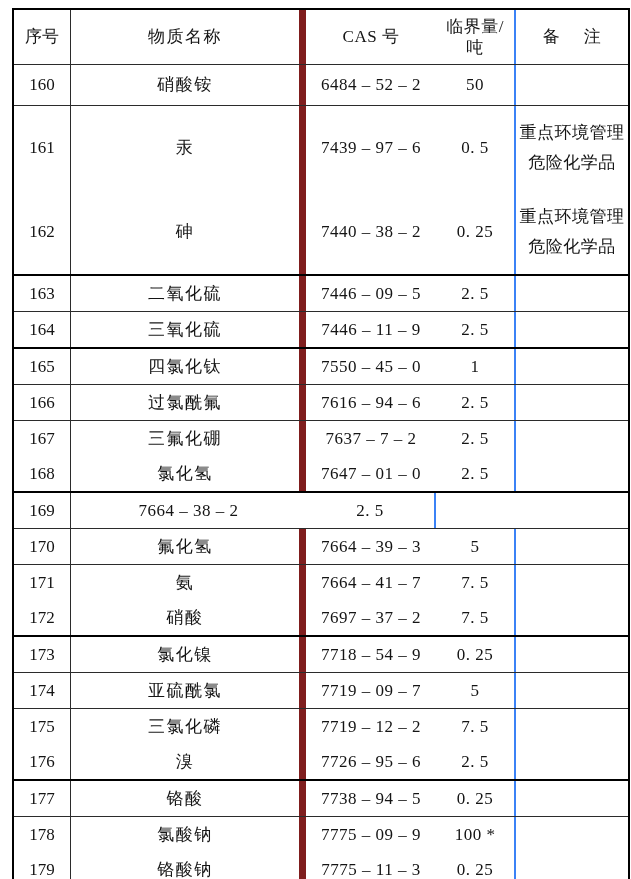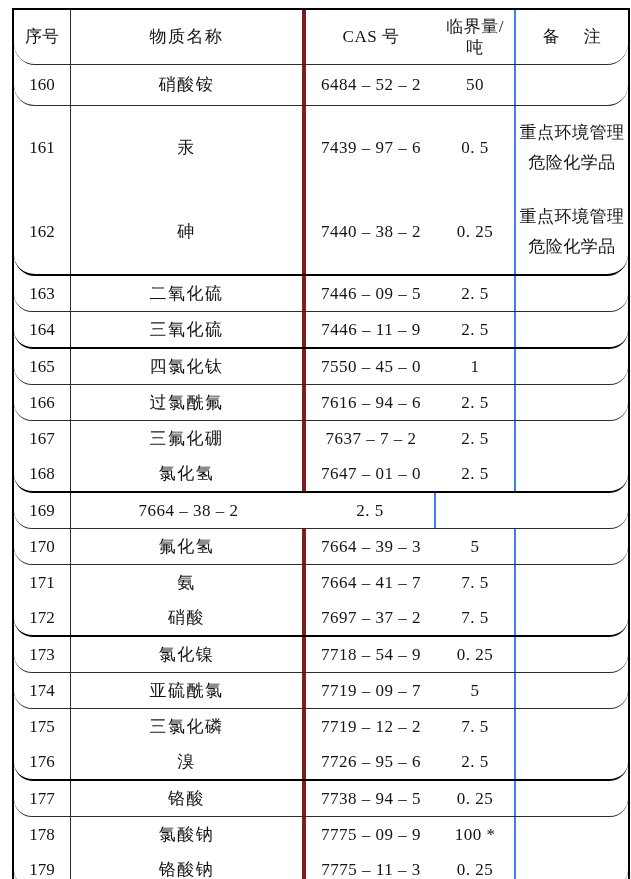--- a/index.html
+++ b/index.html
@@ -18,39 +18,38 @@
     width: 614px;
     border: 2px solid #000;
     box-sizing: content-box;
     background: #fff;
   }
 
   .row {
     display: grid;
     grid-template-columns: 57px 235px 130px 80px 1fr;
     border-bottom: 1px solid #2b2b2b;
-    border-radius: 21px;
   }
   .row:last-child { border-bottom: 1px solid #000; margin-bottom: -1px; }
   .row.no-div { border-bottom: none; }
   .row.thick { border-bottom-width: 2px; border-bottom-color: #000; }
 
   .cell {
     display: flex;
     align-items: center;
     justify-content: center;
     min-height: 35px;
     font-size: 17px;
     line-height: 1.25;
     text-align: center;
     padding: 1px 2px;
     box-sizing: border-box;
   }
   .c1 { border-right: 1px solid #2b2b2b; }
-  .c2 { border-right: 4px solid #7f1d1d; letter-spacing: 1.5px; }
+  .c2 { border-right: 7px solid #7f1d1d; letter-spacing: 1.5px; }
   .c3 { letter-spacing: 0.5px; }   
   .c4 { border-right: 2px solid #3b82f6; letter-spacing: 0.5px; }
   .c5 { white-space: pre-line; line-height: 30px; letter-spacing: 0.5px; padding: 12px 0; }
 
   .header-row .cell { min-height: 27px; font-size: 17px; }
   .header-row { border-bottom: 1px solid #2b2b2b; }
   .hdr-remark { word-spacing: 1.1em; }
 
   .row.h40 .cell { min-height: 40px; }
   .row.tall .cell { min-height: 66px; }

